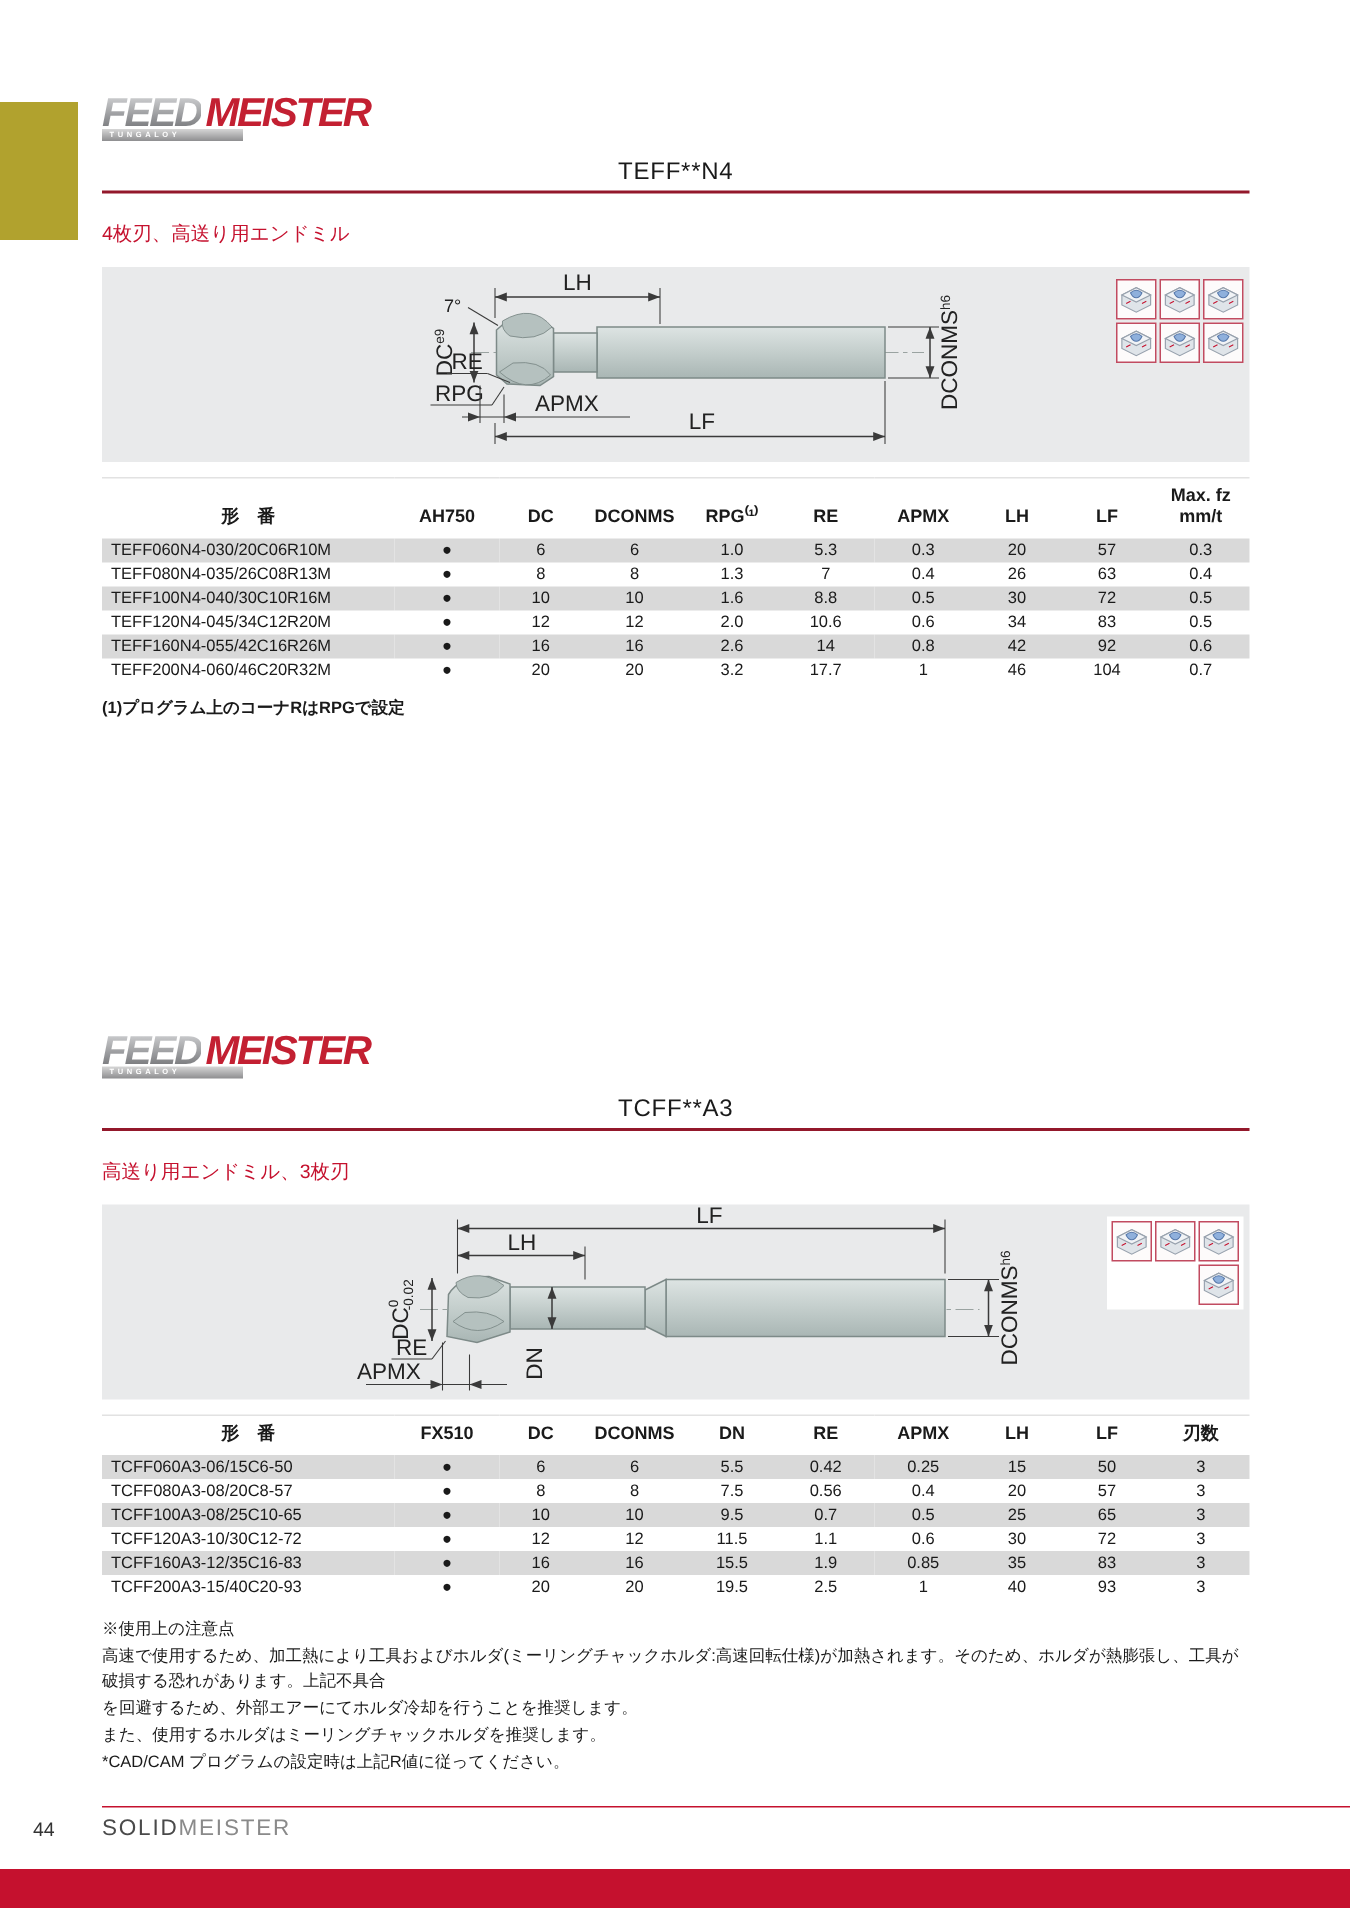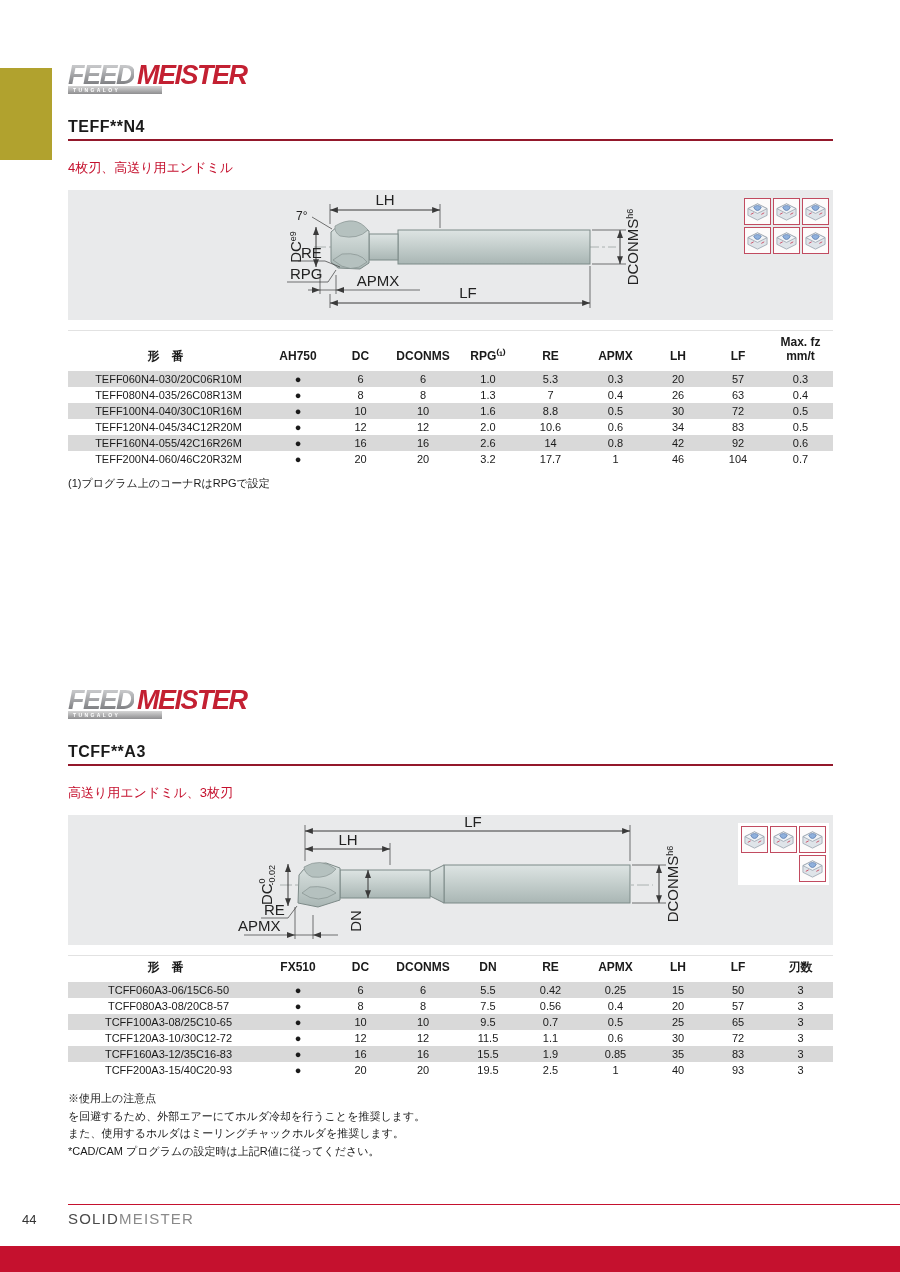--- a/index.html
+++ b/index.html
@@ -17,21 +17,21 @@
   .logo { line-height:1; margin-bottom:6px; }
   .logo-row { display:flex; align-items:flex-end; }
   .logo-feed { font-style:italic; font-weight:bold; font-size:27px; letter-spacing:-1.5px;
     background:linear-gradient(180deg,#c6c7c9 15%,#7c7d80 85%); -webkit-background-clip:text; background-clip:text;
     color:#96979a; -webkit-text-fill-color:transparent; }
   .logo-meister { font-style:italic; font-weight:bold; font-size:27px; letter-spacing:-1.5px; color:#c32032; margin-left:3px; }
   .logo-bar { width:94px; height:8px; background:linear-gradient(180deg,#d6d6d6,#8e8e90); margin-top:-3px;
     display:flex; align-items:center; padding-left:5px; box-sizing:border-box; }
   .logo-bar span { font-size:5px; color:#fff; letter-spacing:2.4px; font-weight:bold; }
 
-  .model-title { font-size:16px; font-weight:bold; margin-top:24px; letter-spacing:0.5px; }
+  .model-title { font-size:16px; font-weight:normal; margin-top:12px; letter-spacing:0.5px;text-align:center; }
   .rule { border-top:2px solid #93182b; margin-top:3px; }
   .subtitle { color:#c5112e; font-size:13px; margin-top:18px; }
 
   
   .diagram { position:relative; height:130px; background:#e9eaeb; margin-top:13px; }
   .diag { position:absolute; left:0; top:0; width:765px; height:130px; }
   .diag text { font-size:15px; fill:#222; font-family:"Liberation Sans", sans-serif; }
   .diag text.small { font-size:12px; }
   .diag tspan.sup { font-size:9px; }
   .dim { stroke:#3a3a3a; stroke-width:1; fill:none; }
@@ -44,28 +44,28 @@
   .app-icon { width:27px; height:27px; box-sizing:border-box; background:#fdfbfb; border:1.5px solid #c14b60;
     display:flex; align-items:center; justify-content:center; }
   .app-icon svg { width:23px; height:23px; }
 
   
   .spec-table { border-collapse:collapse; table-layout:fixed; width:765px; margin-top:10px; border-top:1px solid #e2e2e2; }
   .spec-table th { font-size:12px; font-weight:bold; padding:5px 0 7px; vertical-align:bottom;
     white-space:pre-line; line-height:1.15; text-align:center; }
   .spec-table td { font-size:11px; height:16px; padding:0; text-align:center; }
   .spec-table tbody tr:nth-child(odd) { background:#d9d9d9; }
-  .spec-table td:first-child { text-align:center; padding-left:6px; }
+  .spec-table td:first-child { text-align:left; padding-left:6px; }
   .spec-table th:nth-child(1){width:195px} .spec-table th:nth-child(2){width:70px}
   .spec-table th:nth-child(3){width:55px}  .spec-table th:nth-child(4){width:70px}
   .spec-table th:nth-child(5){width:60px}  .spec-table th:nth-child(6){width:65px}
   .spec-table th:nth-child(7){width:65px}  .spec-table th:nth-child(8){width:60px}
   .spec-table th:nth-child(9){width:60px}  .spec-table th:nth-child(10){width:65px}
 
-  .footnote { font-size:11px; margin-top:9px; }
+  .footnote { font-size:11px; margin-top:9px;font-weight:bold; }
   .notes { margin-top:12px; font-size:11px; line-height:1.62; }
 
   
   .footer-line { position:absolute; left:68px; right:0; top:1204px; border-top:1.5px solid #c5112e; }
   .page-number { position:absolute; left:22px; top:1212px; font-size:13px; color:#333; }
   .footer-brand { position:absolute; left:68px; top:1210px; font-size:15px; letter-spacing:1.2px; }
   .brand-bold { font-weight:normal; color:#4a4a4a; }
   .brand-light { color:#8a8a8a; }
   .bottom-bar { position:absolute; left:0; right:0; bottom:0; height:26px; background:#c5112e; }
 </style>
@@ -479,20 +479,21 @@
           <td>2.5</td>
           <td>1</td>
           <td>40</td>
           <td>93</td>
           <td>3</td>
         </tr>
       </tbody>
     </table>
   <div class="notes">
     <div>※使用上の注意点</div>
+    <div>高速で使用するため、加工熱により工具およびホルダ(ミーリングチャックホルダ:高速回転仕様)が加熱されます。そのため、ホルダが熱膨張し、工具が破損する恐れがあります。上記不具合</div>
     <div>を回避するため、外部エアーにてホルダ冷却を行うことを推奨します。</div>
     <div>また、使用するホルダはミーリングチャックホルダを推奨します。</div>
     <div>*CAD/CAM プログラムの設定時は上記R値に従ってください。</div>
   </div>
 </div>
 
 <div class="footer-line"></div>
 <div class="page-number">44</div>
 <div class="footer-brand">
   <span class="brand-bold">SOLID</span><span class="brand-light">MEISTER</span>

